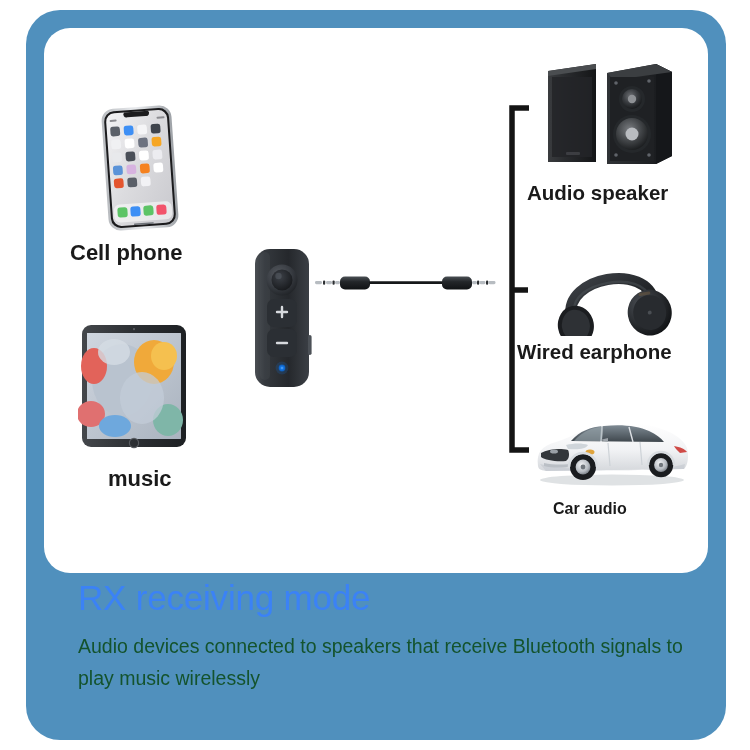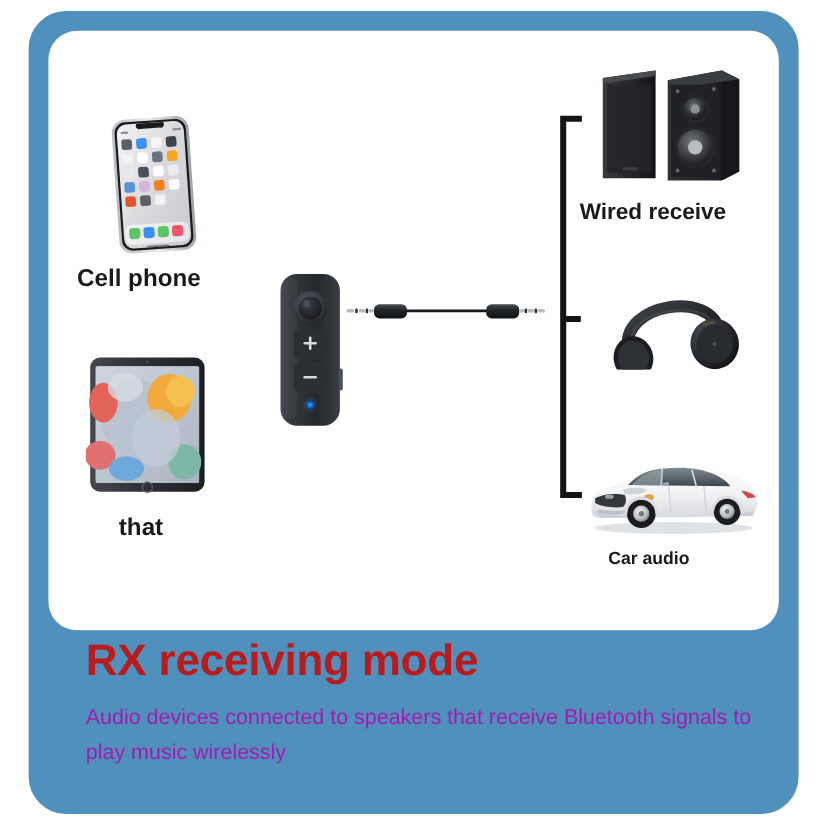--- a/index.html
+++ b/index.html
@@ -33,32 +33,32 @@
     border-radius: 26px;
   }
 
   
   .footer {
     position: absolute;
     left: 78px; top: 578px;
     width: 630px;
   }
   .footer-title {
-    font-size: 40px;
-    font-weight: 700;
-    color: #b91c1c;
+    font-size: 35px;
+    font-weight: 400;
+    color: #3b82f6;
     letter-spacing: -0.2px;
     line-height: 1.15;
     white-space: nowrap;
   }
   .footer-sub {
     margin-top: 13px;
     font-size: 19.5px;
     font-weight: 400;
-    color: #a21caf;
+    color: #14532d;
     line-height: 1.62;
     max-width: 618px;
   }
 
   
   .label {
     position: absolute;
     font-weight: 700;
     color: #1a1a1a;
     white-space: nowrap;
@@ -175,21 +175,21 @@
         <ellipse cx="13" cy="92" rx="14" ry="13" fill="#e07070"></ellipse>
         <ellipse cx="37" cy="104" rx="16" ry="11" fill="#6ea8dd"></ellipse>
         <ellipse cx="90" cy="98" rx="15" ry="16" fill="#7fb6a8"></ellipse>
         <ellipse cx="64" cy="76" rx="22" ry="26" fill="#c3ccd8" opacity="0.75"></ellipse>
         <ellipse cx="36" cy="30" rx="16" ry="13" fill="#d5dce4" opacity="0.8"></ellipse>
       </g>
       <circle cx="56" cy="7.2" r="1.1" fill="#5a5d62"></circle>
       <circle cx="56" cy="121" r="4.6" fill="none" stroke="#585b60" stroke-width="1.2"></circle>
     </svg>
   </div>
-  <div class="label label-slab">that</div>
+  <div class="label label-slab">music</div>
 
   <div class="art recv-art">
     <svg width="66" height="142" viewBox="0 0 66 142">
       <defs>
         <linearGradient id="body" x1="0" y1="0" x2="1" y2="0">
           <stop offset="0%" stop-color="#4a4e53"></stop>
           <stop offset="18%" stop-color="#34383d"></stop>
           <stop offset="62%" stop-color="#25282c"></stop>
           <stop offset="100%" stop-color="#3b3f45"></stop>
         </linearGradient>
@@ -316,21 +316,21 @@
         <circle cx="100" cy="82" r="16" fill="url(#cone2)"></circle>
         <circle cx="100" cy="82" r="6.5" fill="#b9bcc0"></circle>
 
         <circle cx="84" cy="31" r="1.8" fill="#60646a"></circle>
         <circle cx="117" cy="29" r="1.8" fill="#60646a"></circle>
         <circle cx="84" cy="103" r="1.8" fill="#60646a"></circle>
         <circle cx="117" cy="103" r="1.8" fill="#60646a"></circle>
       </g>
     </svg>
   </div>
-  <div class="label label-spk">Wired receive</div>
+  <div class="label label-spk">Audio speaker</div>
 
   <div class="art head-art">
     <svg width="150" height="84" viewBox="0 0 150 84">
       <defs>
         <linearGradient id="band" x1="0" y1="0" x2="1" y2="1">
           <stop offset="0%" stop-color="#3c4045"></stop>
           <stop offset="100%" stop-color="#191b1e"></stop>
         </linearGradient>
         <radialGradient id="cup" cx="36%" cy="30%" r="74%">
           <stop offset="0%" stop-color="#4c5056"></stop>
@@ -349,20 +349,21 @@
         <ellipse cx="29" cy="66" rx="18" ry="20" fill="#1b1d20"></ellipse>
         <ellipse cx="29" cy="66" rx="14" ry="16" fill="#2e3135"></ellipse>
 
         <ellipse cx="104" cy="66" rx="22" ry="23" fill="url(#cup)"></ellipse>
         <ellipse cx="104" cy="66" rx="16.5" ry="17.5" fill="#282b2f"></ellipse>
         <circle cx="104" cy="66" r="2" fill="#4a4e53"></circle>
         <rect x="96" y="45" width="12" height="3" rx="1.5" fill="#6d5a40" opacity="0.55"></rect>
       </g>
     </svg>
   </div>
+  <div class="label label-ear">Wired earphone</div>
 
   <div class="art car-art">
     <svg width="168" height="80" viewBox="0 0 168 80">
       <defs>
         <linearGradient id="bodyc" x1="0" y1="0" x2="0" y2="1">
           <stop offset="0%" stop-color="#ffffff"></stop>
           <stop offset="55%" stop-color="#f2f3f5"></stop>
           <stop offset="100%" stop-color="#d5d8dc"></stop>
         </linearGradient>
         <linearGradient id="glass" x1="0" y1="0" x2="0" y2="1">

